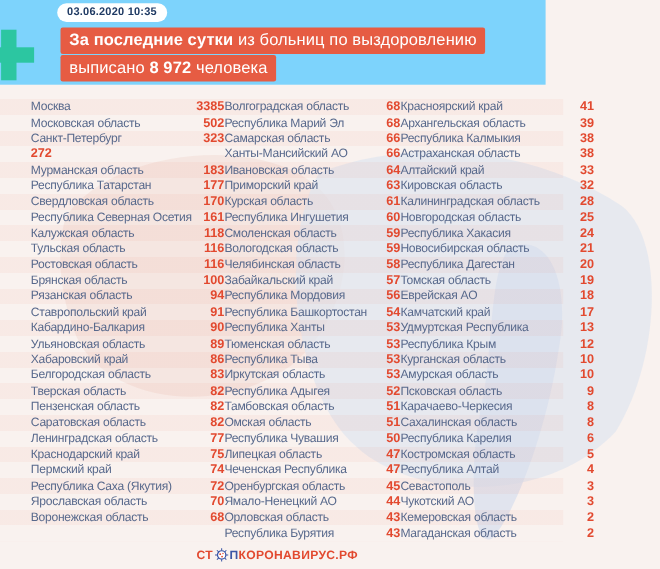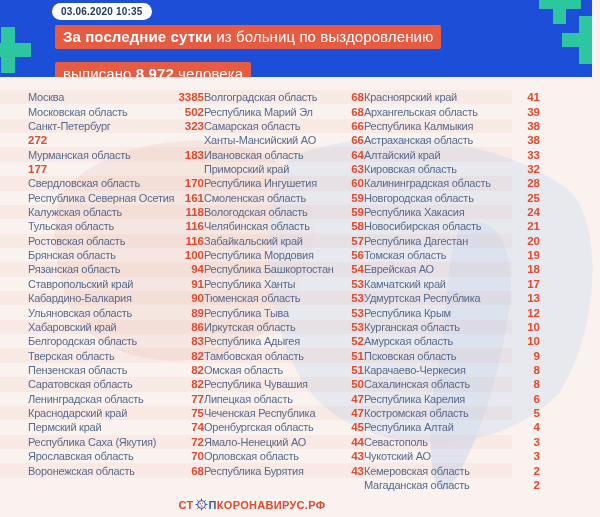--- a/index.html
+++ b/index.html
@@ -1,32 +1,32 @@
 <!DOCTYPE html>
 <html><head>
 <meta charset="utf-8">
 <style>
   * { margin:0; padding:0; box-sizing:border-box; }
   html,body { width:600px; height:517px; overflow:hidden; }
   body { font-family:"Liberation Sans", sans-serif; background:#f9f2ef; position:relative; }
 
   
-  .header { position:relative; width:592px; height:77px; background:#1d4ed8; overflow:hidden; }
+  .header { position:relative; width:496px; height:77px; background:#7dd3fc; overflow:hidden; }
   .header svg.crosses { position:absolute; inset:0; }
   .date-pill {
     position:absolute; left:52px; top:3px; background:#ffffff; color:#1f3a63;
     font-size:10px; font-weight:bold; padding:3px 9px; border-radius:10px; letter-spacing:.2px;
   }
   .banner-line { position:absolute; left:55px; }
   .banner-line .hl {
     display:inline-block; background:#e65c43; color:#ffffff; font-size:15px;
     padding:3px 8px 4px 8px; border-radius:2px; letter-spacing:.1px; line-height:17px;text-align:right;
   }
   .bl1 { top:25px; }
-  .bl2 { top:50px;margin-top:12px; }
+  .bl2 { top:50px; }
   .hl b { font-weight:bold; }
 
   
   .content { position:relative; width:512px; height:440px; }
   .watermark { position:absolute; inset:0; z-index:0; }
   .stripes {
     position:absolute; left:0; right:0; top:13px; height:402px; z-index:0;
     background:repeating-linear-gradient(to bottom,
       rgba(231,90,60,0.055) 0px, rgba(231,90,60,0.055) 14.36px,
       rgba(231,90,60,0) 14.36px, rgba(231,90,60,0) 28.72px);
@@ -101,20 +101,21 @@
           <span class="rval">323</span>
         </div>
         <div class="row">
           <span class="rval">272</span>
         </div>
         <div class="row">
           <span class="rname">Мурманская область</span>
           <span class="rval">183</span>
         </div>
         <div class="row">
+          <span class="rname">Республика Татарстан</span>
           <span class="rval">177</span>
         </div>
         <div class="row">
           <span class="rname">Свердловская область</span>
           <span class="rval">170</span>
         </div>
         <div class="row">
           <span class="rname">Республика Северная Осетия</span>
           <span class="rval">161</span>
         </div>
@@ -212,20 +213,24 @@
           <span class="rname">Ханты-Мансийский АО</span>
           <span class="rval">66</span>
         </div>
         <div class="row">
           <span class="rname">Ивановская область</span>
           <span class="rval">64</span>
         </div>
         <div class="row">
           <span class="rname">Приморский край</span>
           <span class="rval">63</span>
+        </div>
+        <div class="row">
+          <span class="rname">Курская область</span>
+          <span class="rval">61</span>
         </div>
         <div class="row">
           <span class="rname">Республика Ингушетия</span>
           <span class="rval">60</span>
         </div>
         <div class="row">
           <span class="rname">Смоленская область</span>
           <span class="rval">59</span>
         </div>
         <div class="row">

